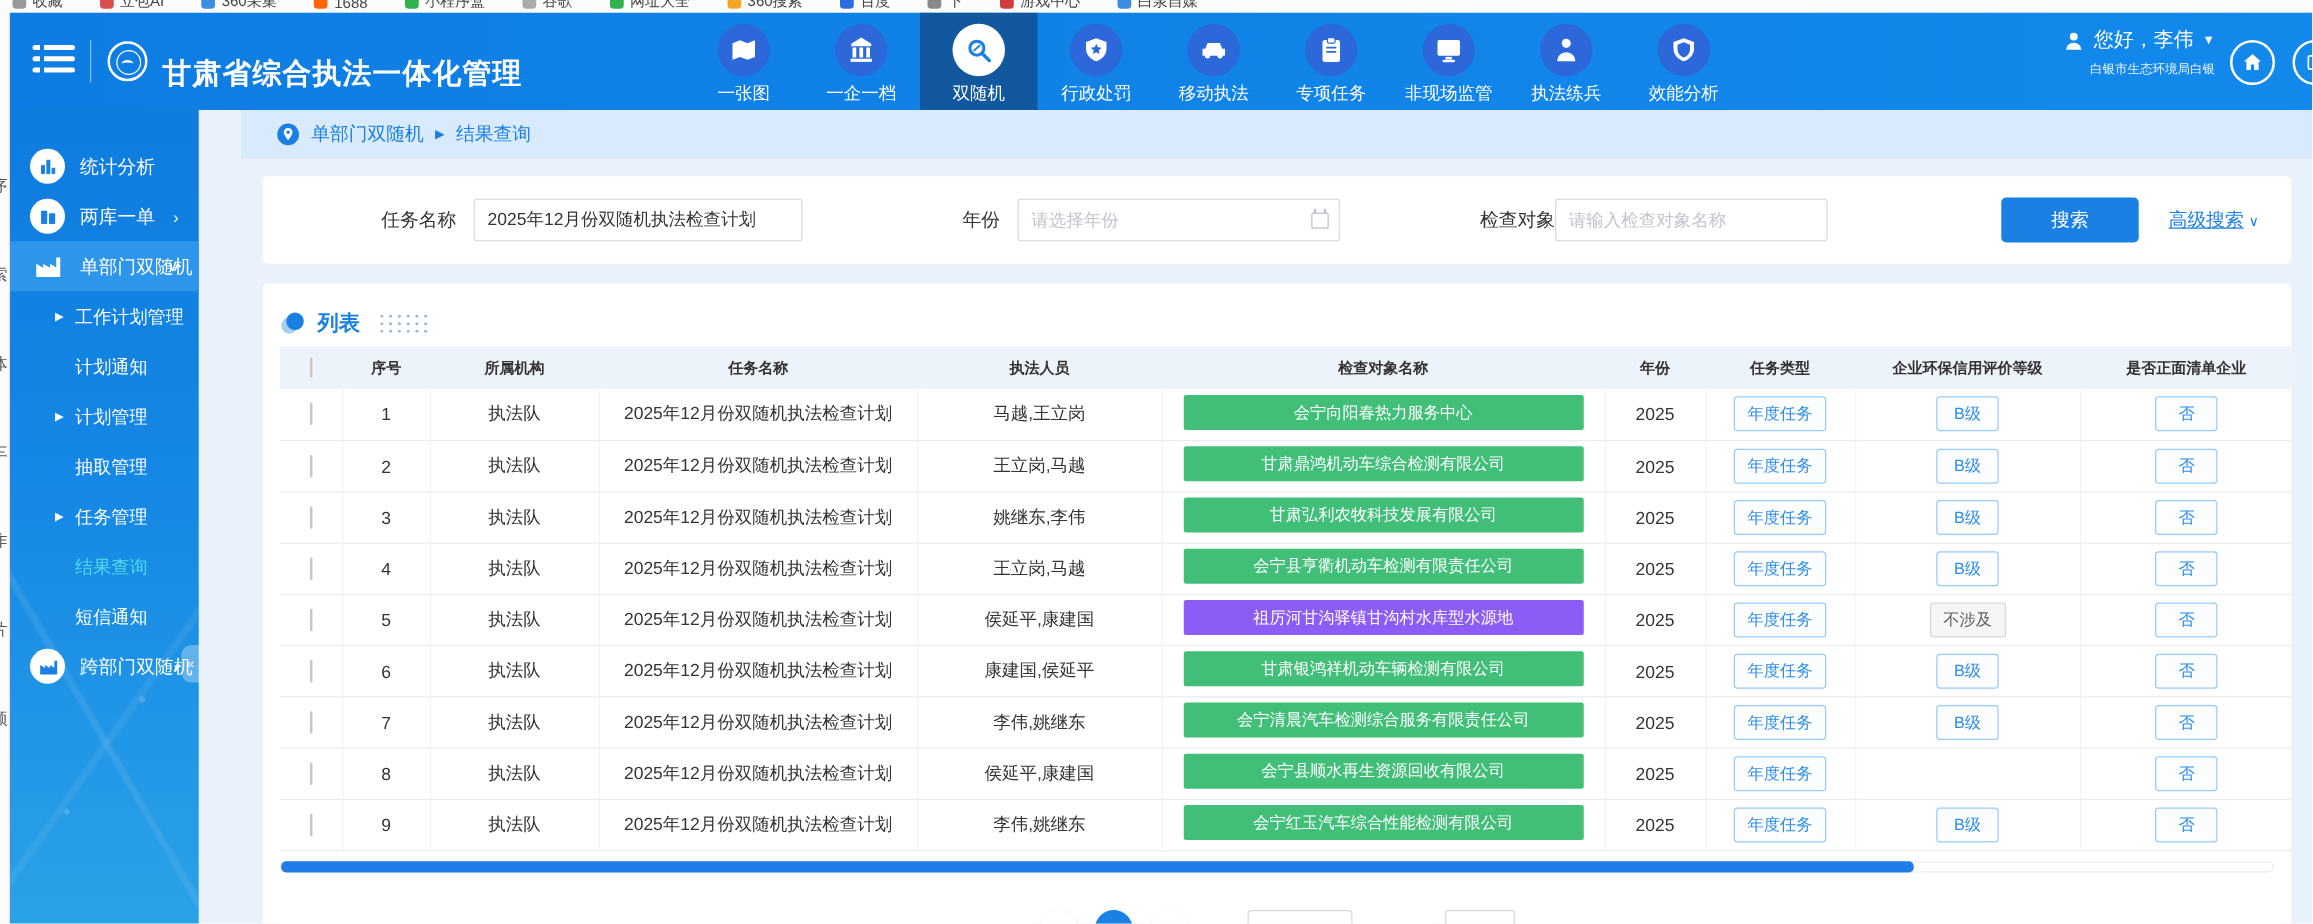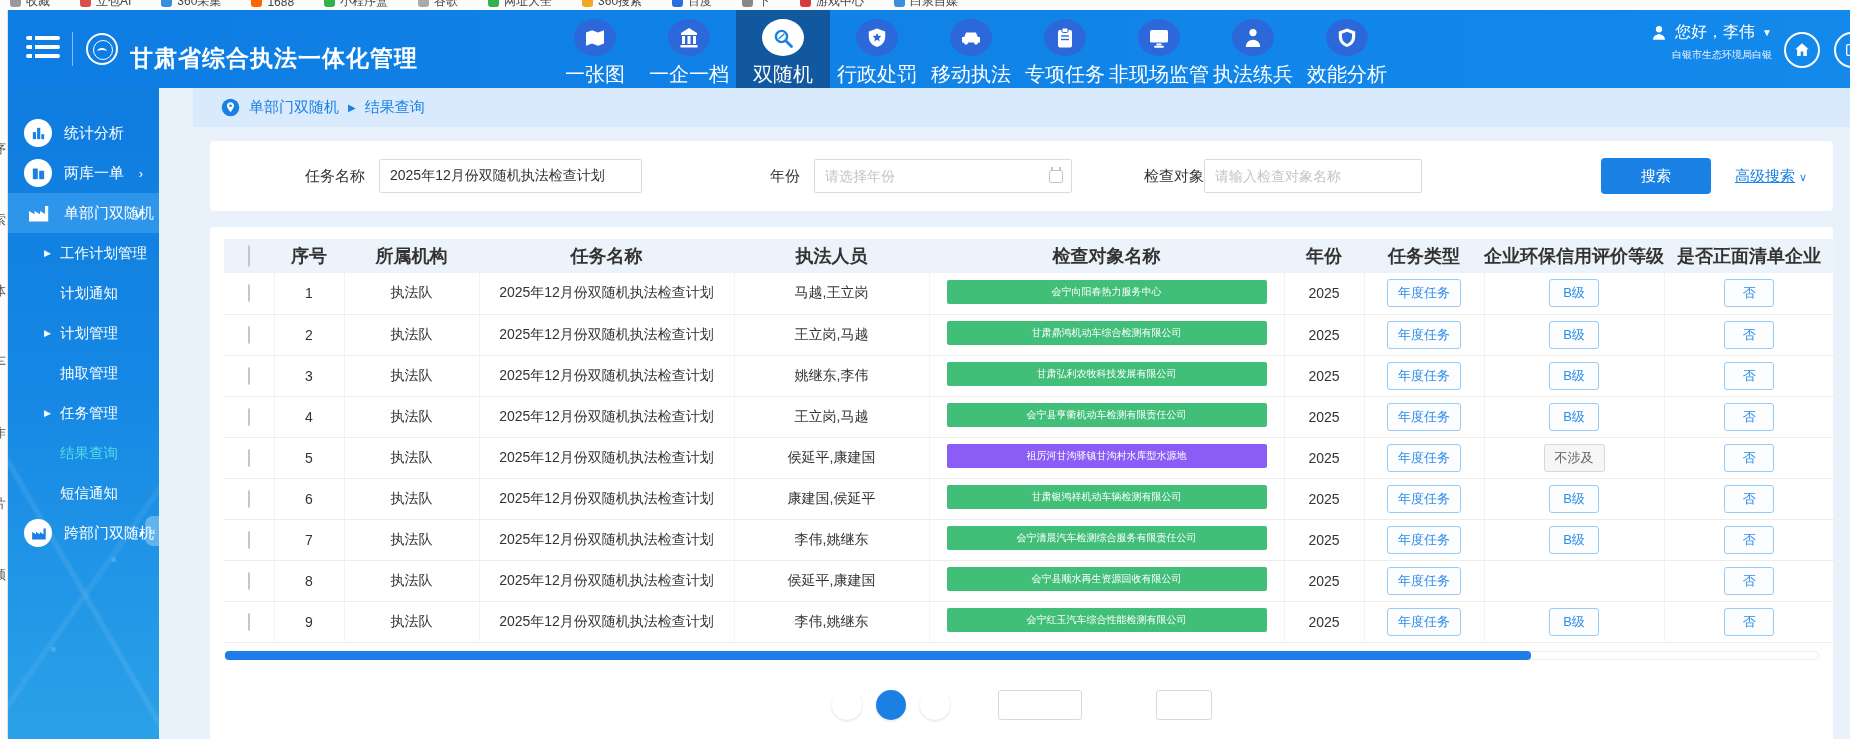--- a/index.html
+++ b/index.html
@@ -27,21 +27,21 @@
   .logo { position:absolute; left:78px; top:23px; width:32px; height:32px; border:2px solid #fff; border-radius:50%; }
   .logo::after { content:""; position:absolute; left:5px; top:5px; width:18px; height:18px; border:1.5px solid #fff; border-radius:50%; }
   .logo::before { content:""; position:absolute; left:9px; top:13px; width:10px; height:5px; border-top:2px solid #fff; border-radius:50% 50% 0 0; z-index:2; }
   .app-title { position:absolute; left:122px; top:33px; color:#fff; font-size:23px; font-weight:bold; letter-spacing:1px; }
 
   .top-nav { position:absolute; left:540px; top:0; height:78px; display:flex; }
   .nav-item { width:94px; height:78px; display:flex; flex-direction:column; align-items:center; justify-content:flex-start; padding-top:9px; cursor:pointer; }
   .nav-item.active { background:#11589e;font-family:Liberation Mono, monospace; }
   .nav-ico { width:42px; height:42px; border-radius:50%; background:#2d68da; display:flex; align-items:center; justify-content:center; }
   .nav-item.active .nav-ico { background:#ffffff; }
-  .nav-label { margin-top:5px; color:#fff; font-size:20px; white-space:nowrap;text-align:center; }
+  .nav-label { margin-top:5px; color:#fff; font-size:14px; white-space:nowrap;text-align:center; }
 
   .user-block { position:absolute; right:78px; top:12px; text-align:right; color:#fff; }
   .user-line1 { font-size:16px; display:flex; align-items:center; justify-content:flex-end; gap:7px; cursor:pointer; }
   .caret-down { font-size:10px; }
   .user-line2 { margin-top:5px; font-size:10px; color:#eaf4ff; width:178px; overflow:hidden; white-space:nowrap; direction:rtl; }
   .circle-btn { position:absolute; top:22px; width:36px; height:36px; border:2px solid #fff; border-radius:50%; display:flex; align-items:center; justify-content:center; cursor:pointer; }
   .home-btn { right:30px; }
   .exit-btn { right:-20px; }
 
   
@@ -88,25 +88,25 @@
   .list-card { margin:16px 17px 0 17px; background:#fff; border-radius:4px; padding:12px 14px; height:560px; }
   .list-head { height:38px; display:flex; align-items:center; gap:10px; }
   .dot-ico { position:relative; width:20px; height:20px; }
   .dot-ico .d1 { position:absolute; left:1px; top:6px; width:13px; height:13px; background:#a9cdf0; border-radius:50%; }
   .dot-ico .d2 { position:absolute; left:5px; top:2px; width:14px; height:14px; background:#1b80e4; border-radius:50%; }
   .list-title { color:#1b80e4; font-size:17px; font-weight:bold; }
   .dots-deco { width:42px; height:17px; margin-left:4px;
     background-image:radial-gradient(#8faecf 1.2px, transparent 1.4px); background-size:7px 6px; }
 
   table { width:100%; border-collapse:collapse; table-layout:fixed; }
-  thead th { height:34px; background:#edf3fb; font-size:18px; font-weight:bold; color:#333; text-align:center; }
+  thead th { height:34px; background:#edf3fb; font-size:12px; font-weight:bold; color:#333; text-align:center; }
   tbody td { height:41px; border-bottom:1px solid #ececec; border-right:1px solid #f4f4f4; font-size:14px; color:#333; text-align:center; white-space:nowrap; overflow:hidden; }
   tbody td:last-child { border-right:none; }
   .chk { width:15px; height:15px; border:1px solid #c6c6c6; border-radius:2px; background:#fff; margin:0 auto; cursor:pointer; }
-  .target-badge { display:inline-block; width:320px; padding:5px 6px; font-size:10px; color:#fff; border-radius:2px; cursor:pointer;
+  .target-badge { display:inline-block; width:320px; padding:5px 6px; font-size:13px; color:#fff; border-radius:2px; cursor:pointer;
     white-space:nowrap; overflow:hidden; }
   .tb-green { background:#41bf79; }
   .tb-blue { background:#8b5cf6; }
   .pill { display:inline-block; min-width:50px; padding:4px 10px; font-size:13px; border-radius:3px; border:1px solid #97cbf8; color:#2e8de8; background:#fbfdff; }
   .pill-gray { border-color:#d8d8d8; color:#606266; background:#f6f6f6; }
 
   .hscroll { margin-top:8px; height:9px; border:1px solid #ececec; border-radius:4px; background:#fff; position:relative; }
   .hscroll-thumb { position:absolute; left:0; top:-1px; height:9px; width:82%; background:#1f7ce8; border-radius:4px; cursor:grab; }
 
   .pagination { margin-top:30px; display:flex; justify-content:center; align-items:flex-start; gap:14px; }
@@ -387,29 +387,37 @@
     </div>
 
     <div class="filter-card">
       <span class="f-label">任务名称</span>
       <input class="f-input" style="width: 263px; margin-left: 14px;" value="2025年12月份双随机执法检查计划">
       <span class="f-label" style="margin-left:128px;">年份</span>
       <span class="input-wrap" style="margin-left:14px;">
         <input class="f-input" style="width: 258px;" placeholder="请选择年份">
         <span class="cal-icon"></span>
       </span>
-      <span class="f-label" style="margin-left:72px;text-align:right;">检查对象</span>
+      <span class="f-label" style="margin-left:112px;text-align:right;">检查对象</span>
       <input class="f-input" style="width: 218px; " placeholder="请输入检查对象名称">
       <button class="search-btn">搜索</button>
       <span class="adv-link">
         <span class="txt">高级搜索</span><span class="adv-caret">∨</span>
       </span>
     </div>
 
     <div class="list-card">
+      <div class="list-head">
+        <span class="dot-ico">
+            <span class="d1"></span>
+            <span class="d2"></span>
+          </span>
+        <span class="list-title">列表</span>
+        <span class="dots-deco"></span>
+      </div>
       <table>
         <colgroup>
           <col style="width:50px">
             <col style="width:70px">
             <col style="width:135px">
             <col style="width:255px">
             <col style="width:195px">
           <col style="width:355px">
             <col style="width:80px">
             <col style="width:120px">

